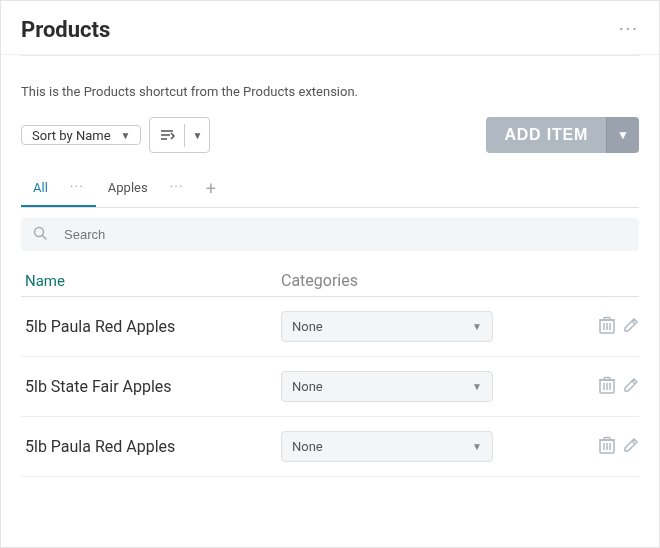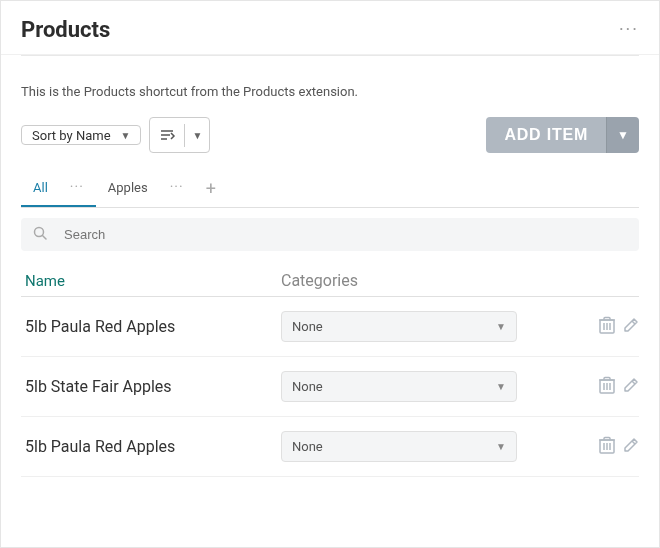--- a/index.html
+++ b/index.html
@@ -259,21 +259,21 @@
       display: flex;
       align-items: center;
       justify-content: space-between;
       background: #f4f5f6;
       border: 1px solid #e0e0e0;
       border-radius: 4px;
       padding: 7px 10px;
       font-size: 13px;
       color: #555;
       cursor: pointer;
-      width: 236px;
+      width: 212px;
     }
     .cat-select-chevron {
       font-size: 10px;
       color: #888;
     }
     .col-actions {
       display: flex;
       align-items: center;
       gap: 8px;
       padding-left: 12px;

